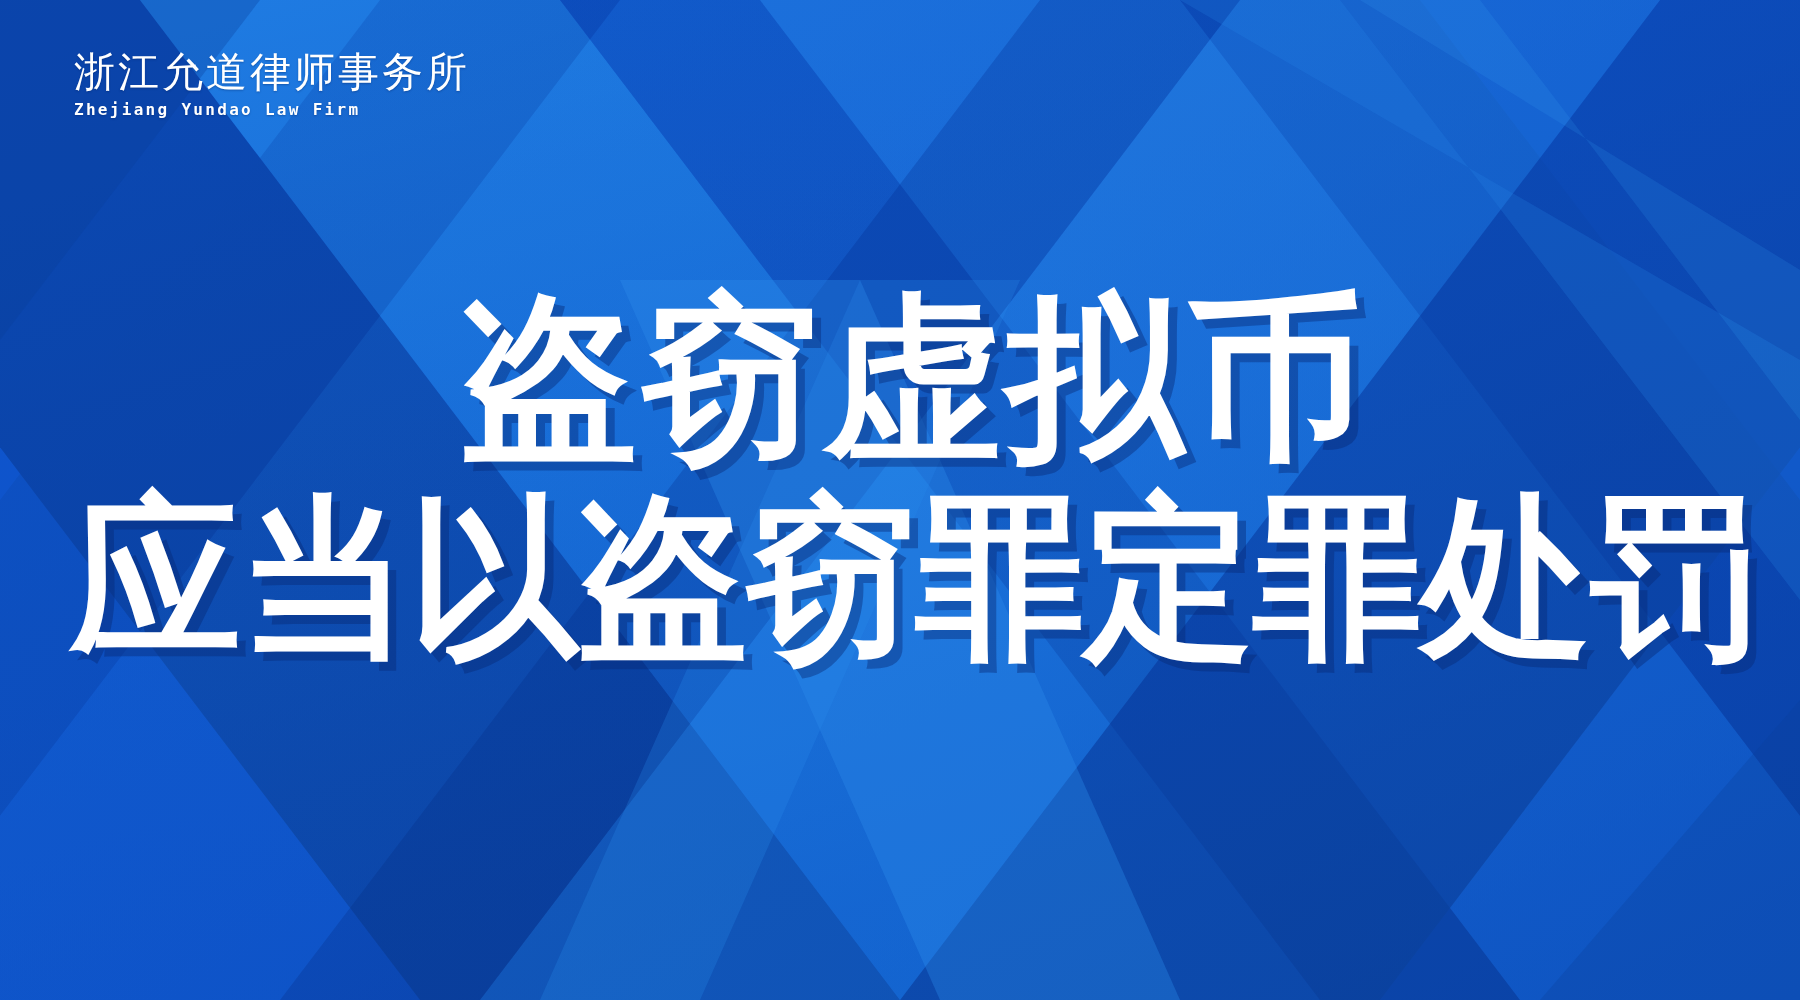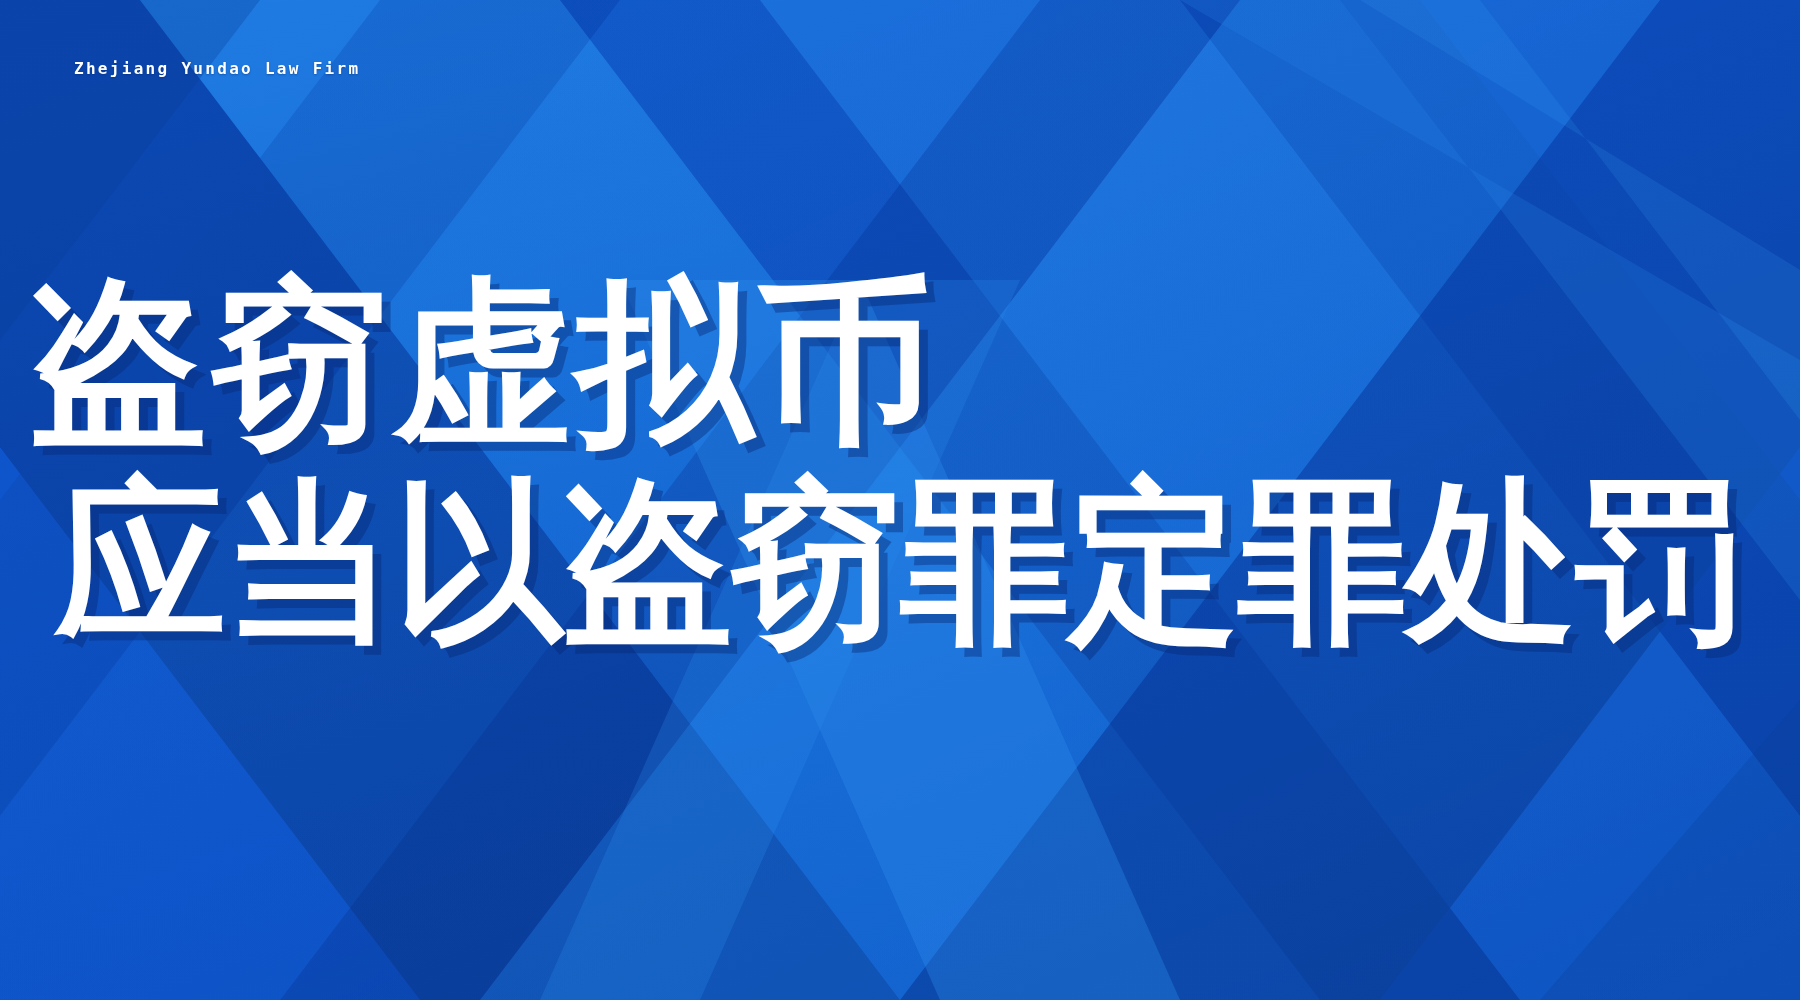--- a/index.html
+++ b/index.html
@@ -44,23 +44,23 @@
     letter-spacing:2.3px;
     white-space:nowrap;
     font-family:"DejaVu Sans Mono","Liberation Mono",monospace;
     text-shadow:0 1px 2px rgba(3,32,90,.35);
   }
 
   
   #headline{
     position:absolute;
     left:0;right:0;
-    top:274px;
+    top:290px;
     z-index:6;
-    text-align:left;
+    text-align:center;
     color:#ffffff;
     padding-left:29px;
   }
   #headline .hl{
     display:block;
     font-weight:700;
     color:#ffffff;
     white-space:nowrap;
     line-height:1.0;
     text-shadow:9px 9px 0 rgba(6,40,116,.42);
@@ -129,20 +129,21 @@
       <polygon points="1180,0 1340,0 1800,600 1800,360" fill="#2b8fec" opacity="0.22"></polygon>
       <polygon points="1360,0 1480,0 1800,420 1800,270" fill="#3aa0f5" opacity="0.18"></polygon>
 
       <polygon points="0,0 260,0 0,340" fill="#093c96" opacity="0.30"></polygon>
       <polygon points="1800,1000 1540,1000 1800,700" fill="#093c96" opacity="0.28"></polygon>
       <rect x="0" y="0" width="1800" height="1000" fill="#0a46b4" opacity="0.06"></rect>
     </svg>
   </div>
 
   <div id="logo">
+    <div class="cn">浙江允道律师事务所</div>
     <div class="en">Zhejiang Yundao Law Firm</div>
   </div>
 
   <div id="headline">
     <span class="hl line1">盗窃虚拟币</span>
     <span class="hl line2">应当以盗窃罪定罪处罚</span>
   </div>
 
 </div>
 

